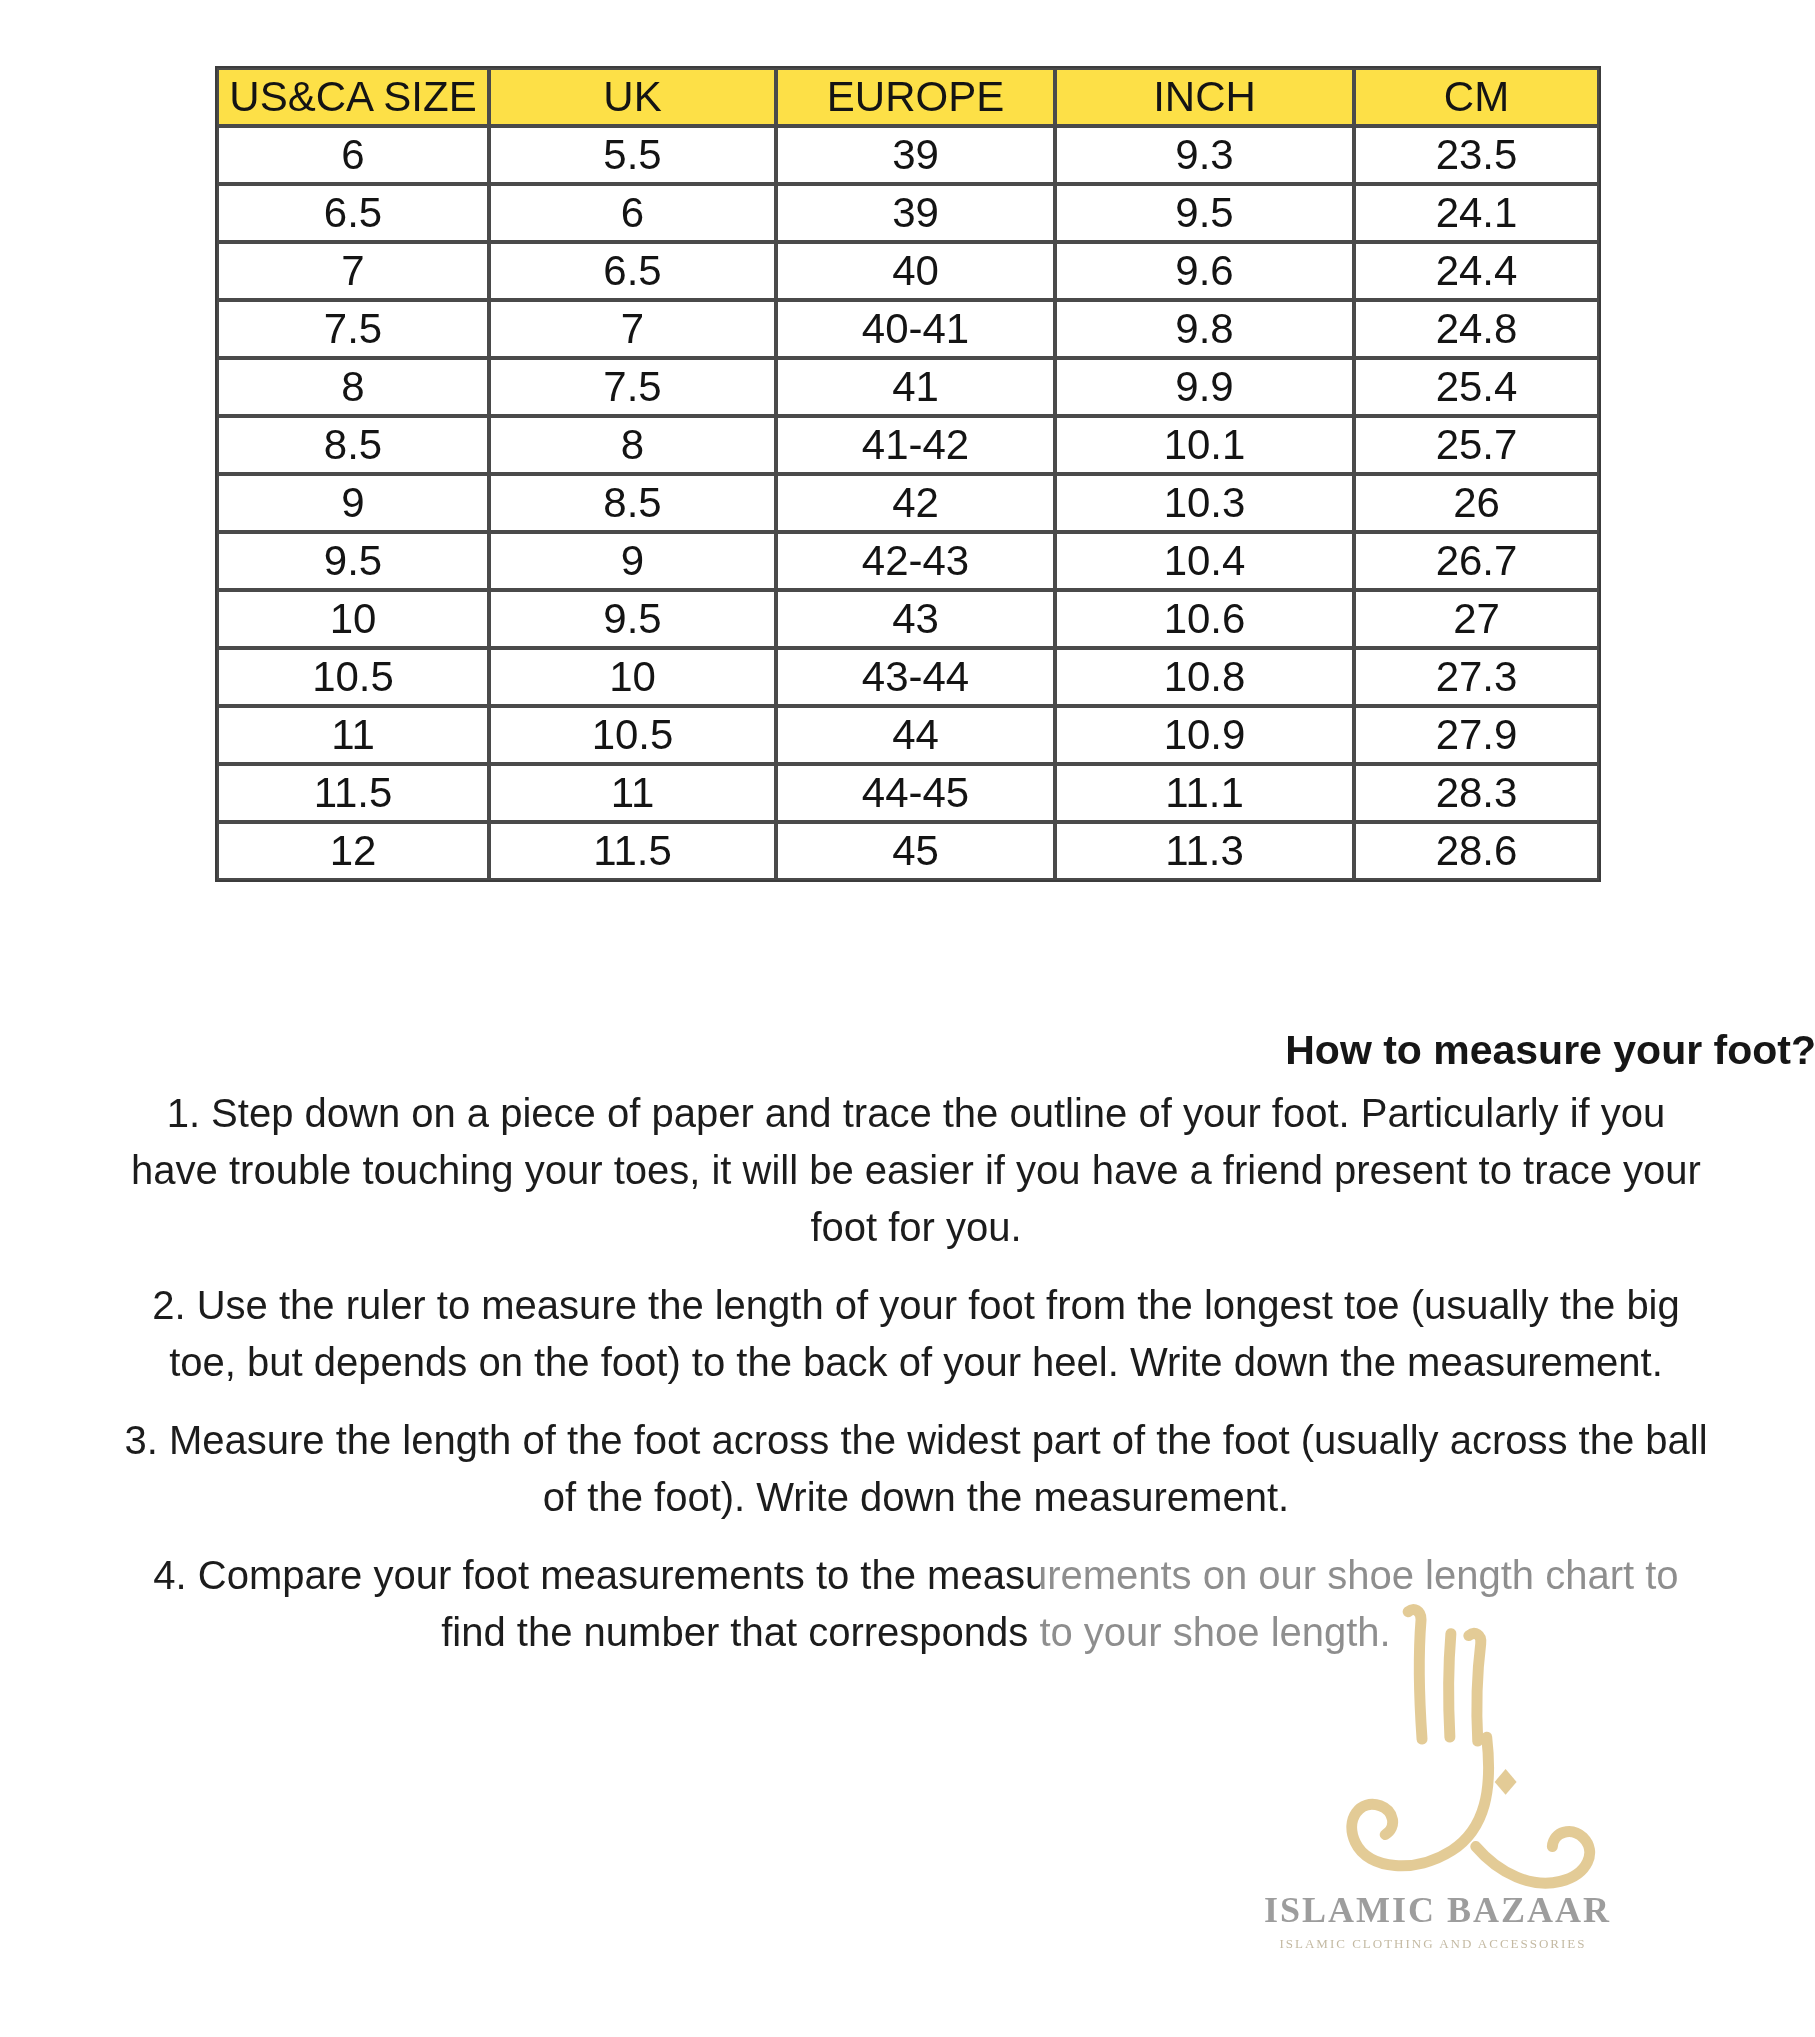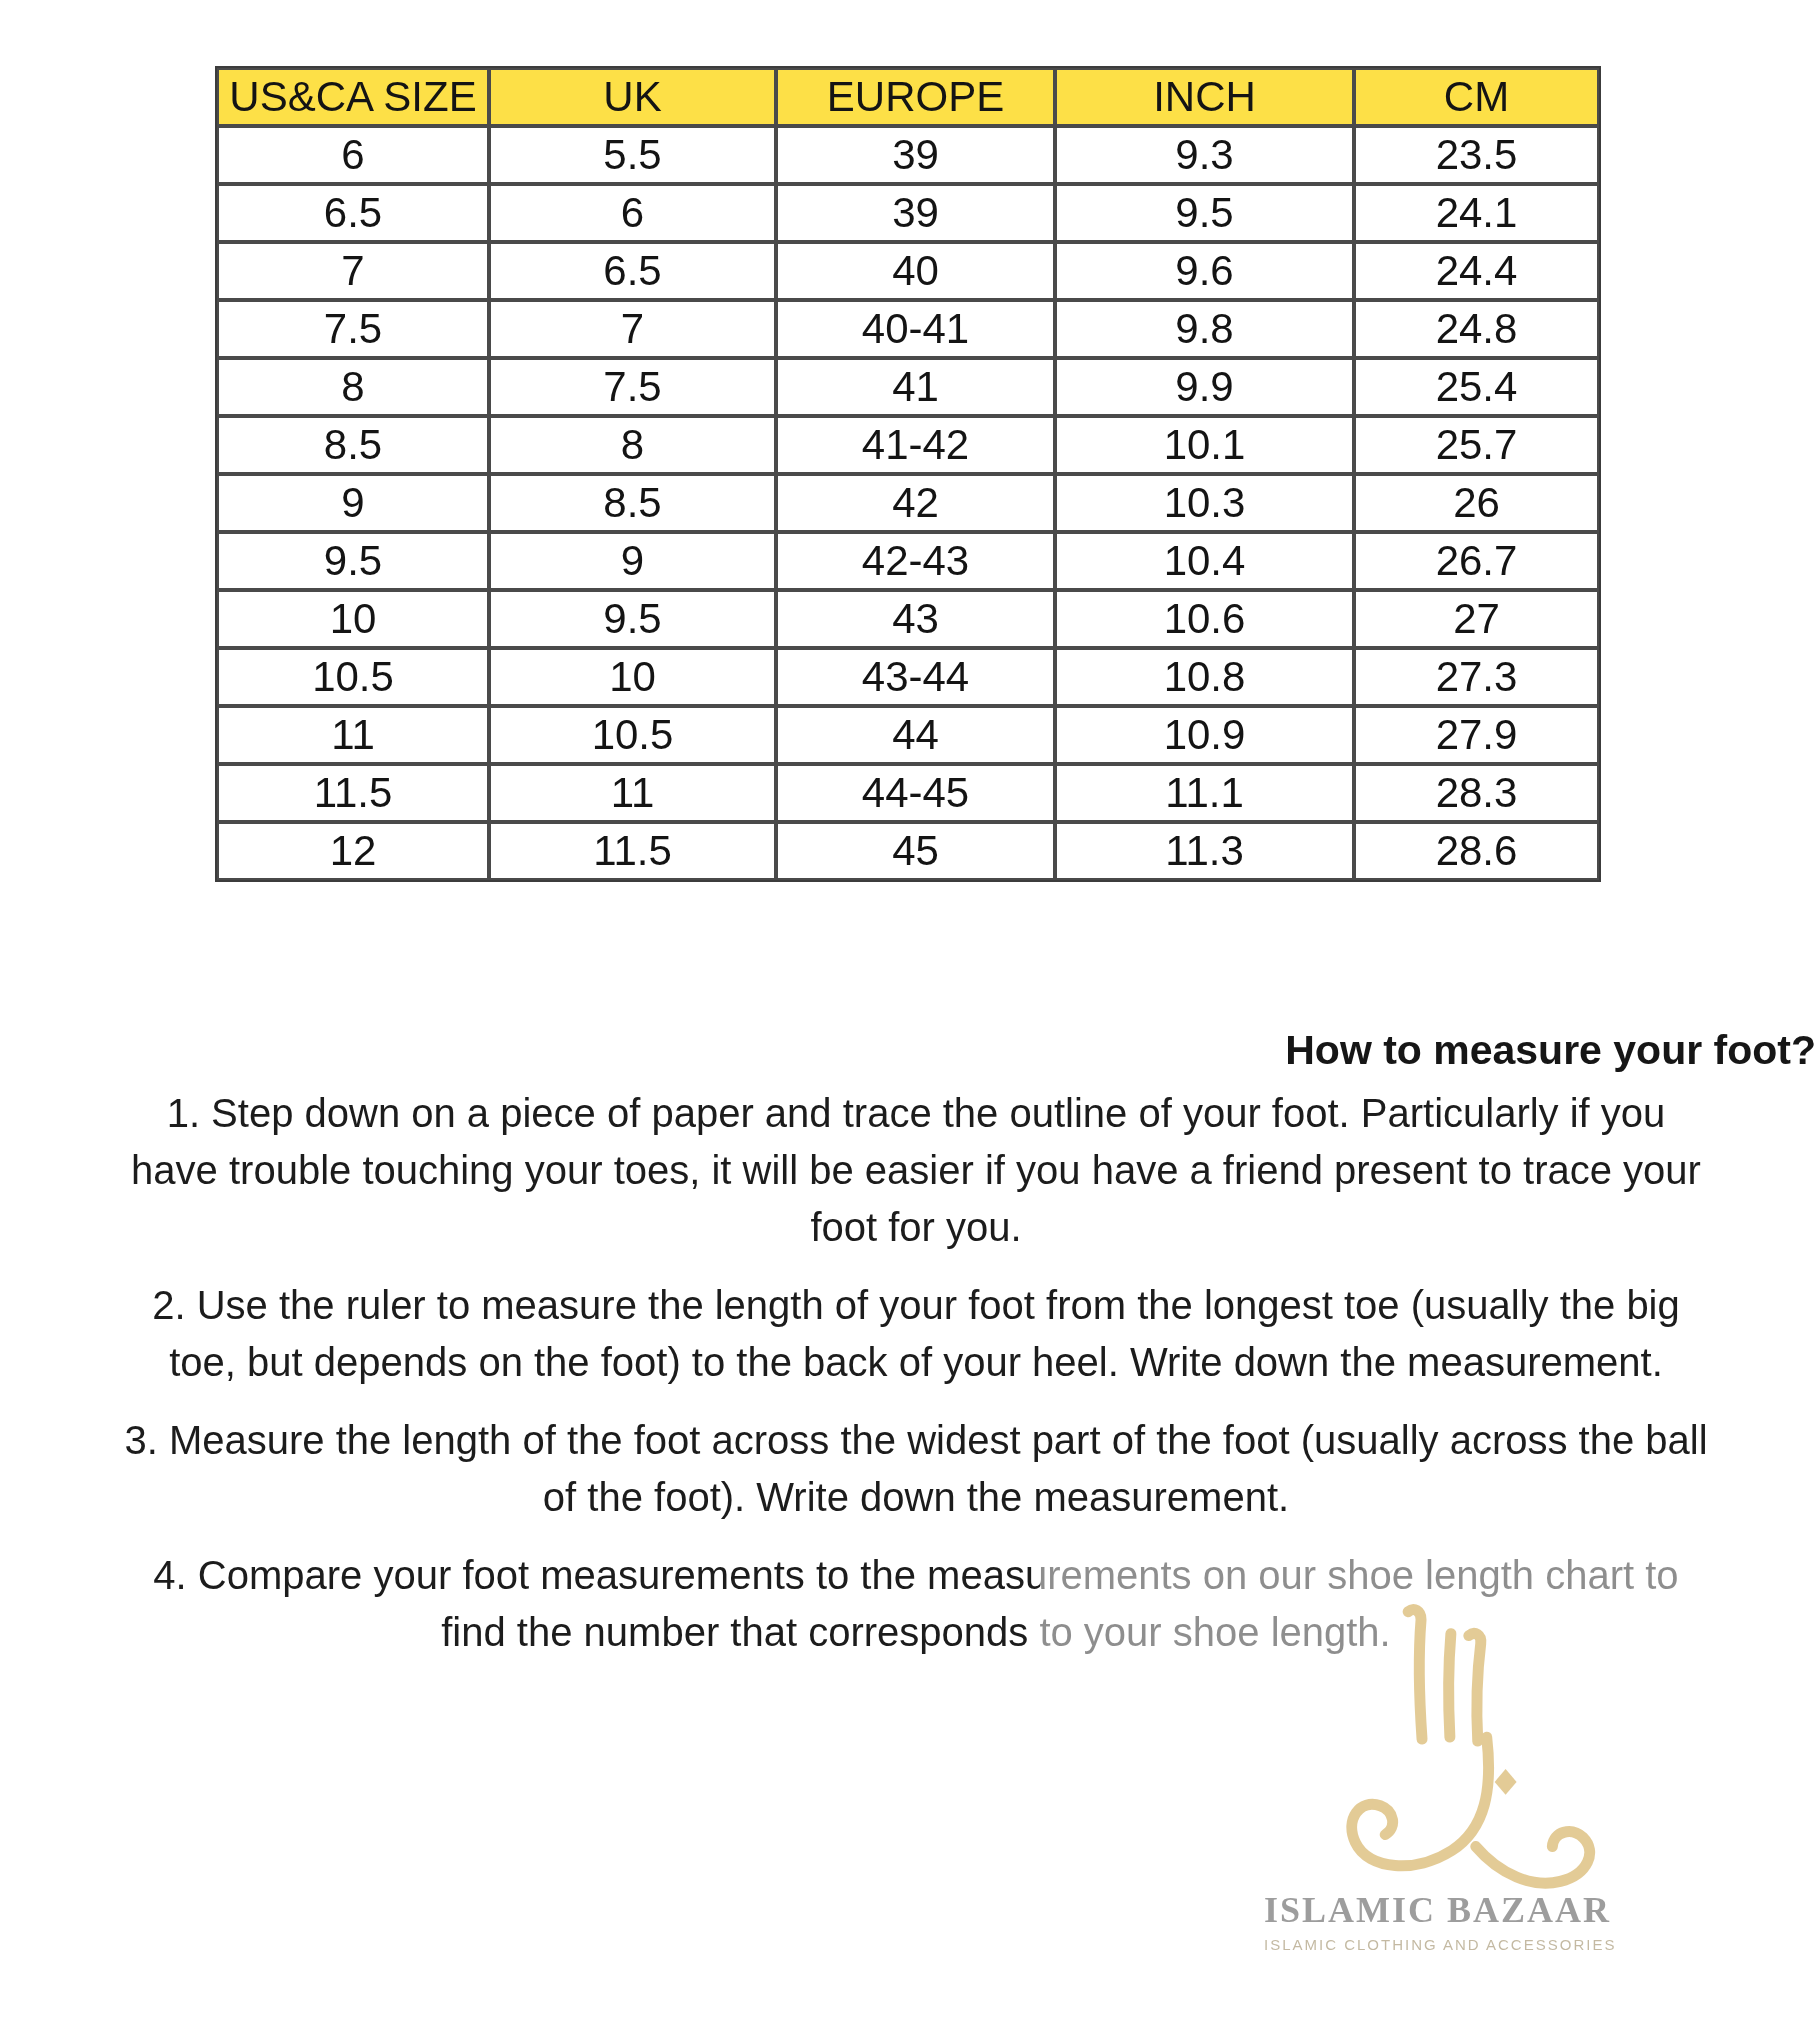--- a/index.html
+++ b/index.html
@@ -40,21 +40,21 @@
   }
   .wm-bg { position:absolute; left:0; top:0; right:0; bottom:0; background:#ffffff; }
   .wm-art { position:absolute; left:0; top:0; width:776px; height:453px; }
   .wm-brand {
     position:absolute; left:224px; top:358px; width:338px; text-align:center;
     font-family:"Liberation Serif", serif; font-weight:700; font-size:36px;
     letter-spacing:2px; color:#3d3d3d; line-height:40px; white-space:nowrap;
   }
   .wm-tagline {
     position:absolute; left:224px; top:404px; width:338px; text-align:center;
-    font-family:Liberation Sans, sans-serif; font-size:15px; letter-spacing:2px;
+    font-family:Liberation Serif, serif; font-size:13px; letter-spacing:2px;
     color:#8a7648; white-space:nowrap;
   }
 </style>
 </head>
 <body>
 
 <div class="page">
 
 
   <table class="size-table">

